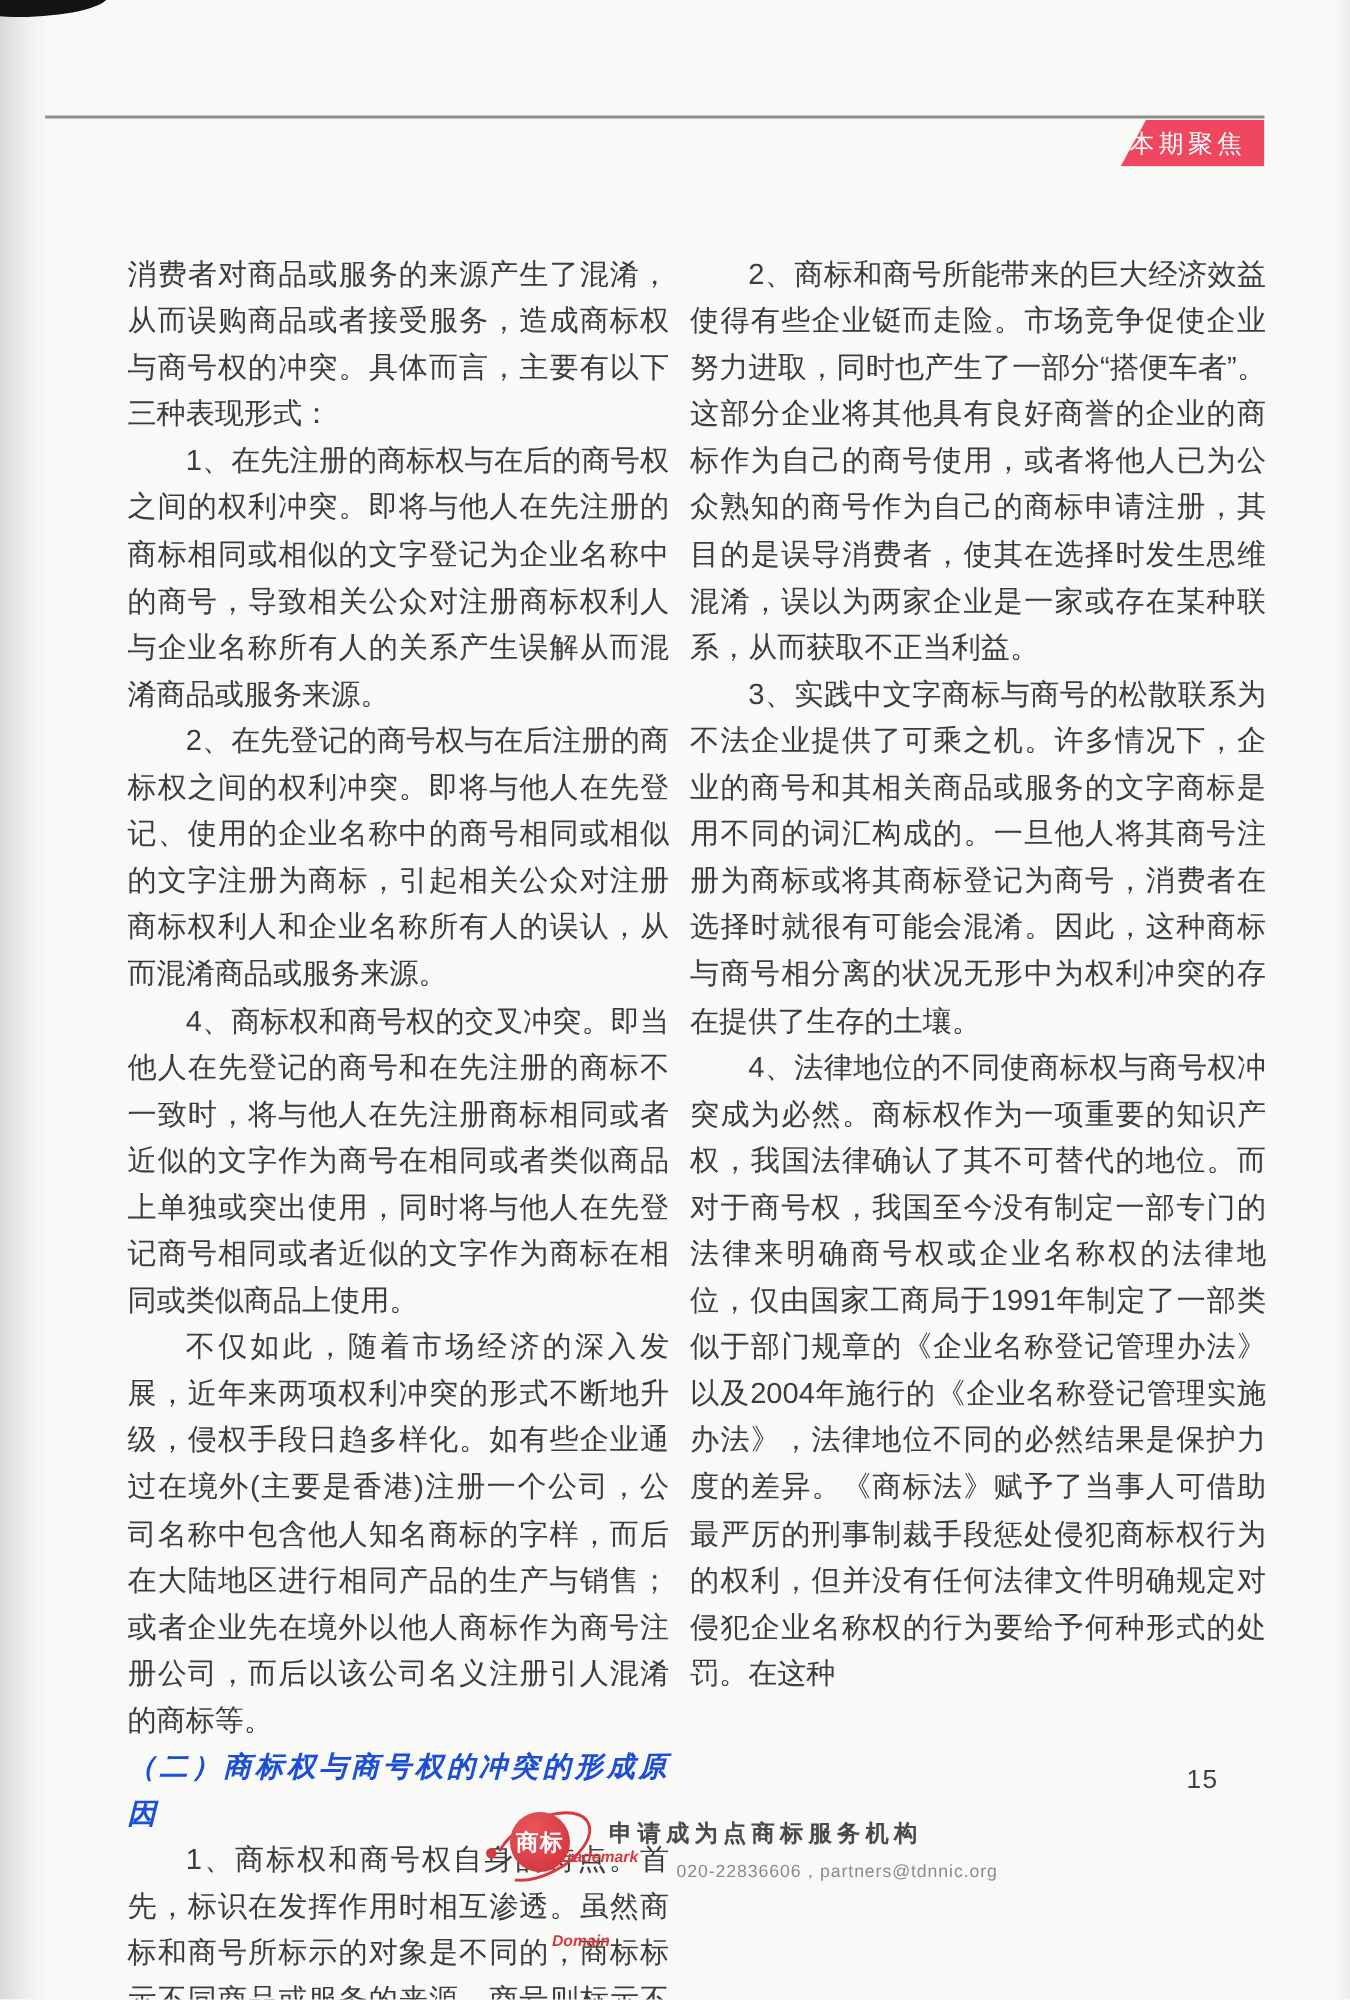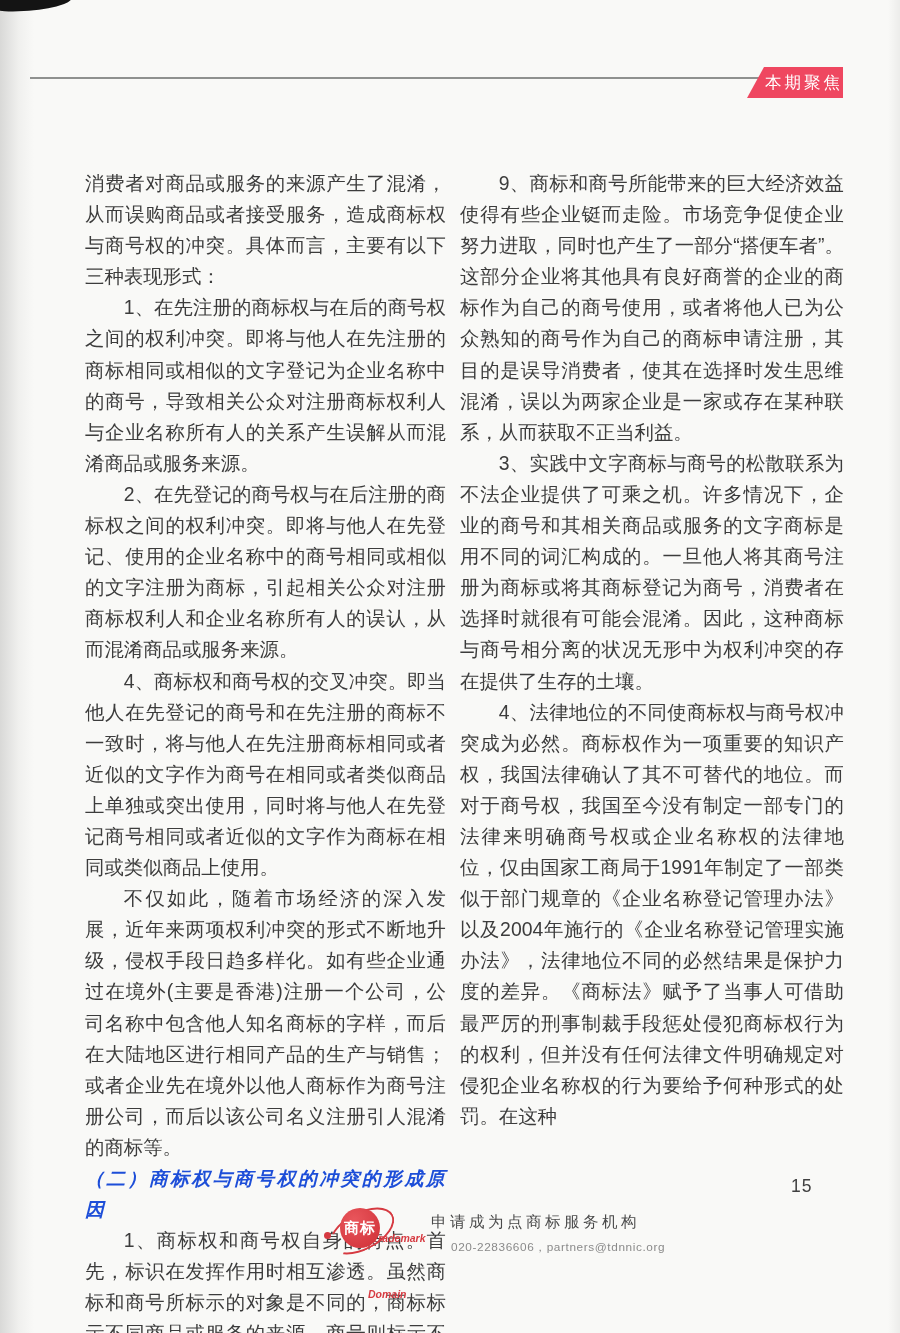--- a/index.html
+++ b/index.html
@@ -22,24 +22,24 @@
   .corner-artifact{
     position:absolute;left:-18px;top:-9px;width:90px;height:20px;
     background:#141414;border-radius:0 0 60% 40%;transform:rotate(-2deg);
   }
   
   .header-rule{
     position:absolute;left:30px;top:77px;width:813px;height:2px;
     background:#8f918f;
   }
   .focus-badge{
-    position:absolute;left:747px;top:67px;width:96px;height:31px;
+    position:absolute;left:747px;top:80px;width:96px;height:31px;
     background:#ef4760;
     clip-path:polygon(17px 0, 100% 0, 100% 100%, 0 100%);
-    display:flex;align-items:center;justify-content:flex-end;
+    display:flex;align-items:center;justify-content:flex-start;
     color:#fff;font-size:16.5px;letter-spacing:3px;font-weight:500;
     padding-left:6px;box-sizing:border-box;
   }
   
   .col{
     position:absolute;top:168px;
     font-size:19.4px;line-height:31.1px;
     text-align:justify;word-break:break-all;
     color:#3c3c3c;
   }
@@ -71,21 +71,21 @@
     color:#fff;font-size:15px;font-weight:bold;letter-spacing:1px;
   }
   .logo-en{
     position:absolute;left:46px;top:33px;
     color:#d63a41;font-style:italic;font-weight:bold;font-size:10.5px;line-height:11px;
     white-space:nowrap;
   }
   .logo-en .l2{margin-left:-4px;margin-top:45px;}
   .footer-text{position:absolute;left:406px;top:1212px;}
   .footer-slogan{
-    font-size:15.5px;font-weight:normal;letter-spacing:3.5px;color:#4a4a4a;margin:0;text-align:center;
+    font-size:15.5px;font-weight:bold;letter-spacing:3.5px;color:#4a4a4a;margin:0;
   }
   .footer-contact{
     font-size:11.8px;color:#8a8a8a;letter-spacing:.6px;margin:7px 0 0 0;padding-left:45px;
   }
   .page-number{
     position:absolute;left:791px;top:1176px;
     font-size:17.5px;color:#404040;letter-spacing:1px;
   }
 </style>
 </head>
@@ -104,21 +104,21 @@
   <p>消费者对商品或服务的来源产生了混淆，从而误购商品或者接受服务，造成商标权与商号权的冲突。具体而言，主要有以下三种表现形式：</p>
   <p class="indent">1、在先注册的商标权与在后的商号权之间的权利冲突。即将与他人在先注册的商标相同或相似的文字登记为企业名称中的商号，导致相关公众对注册商标权利人与企业名称所有人的关系产生误解从而混淆商品或服务来源。</p>
   <p class="indent">2、在先登记的商号权与在后注册的商标权之间的权利冲突。即将与他人在先登记、使用的企业名称中的商号相同或相似的文字注册为商标，引起相关公众对注册商标权利人和企业名称所有人的误认，从而混淆商品或服务来源。</p>
   <p class="indent">4、商标权和商号权的交叉冲突。即当他人在先登记的商号和在先注册的商标不一致时，将与他人在先注册商标相同或者近似的文字作为商号在相同或者类似商品上单独或突出使用，同时将与他人在先登记商号相同或者近似的文字作为商标在相同或类似商品上使用。</p>
   <p class="indent">不仅如此，随着市场经济的深入发展，近年来两项权利冲突的形式不断地升级，侵权手段日趋多样化。如有些企业通过在境外(主要是香港)注册一个公司，公司名称中包含他人知名商标的字样，而后在大陆地区进行相同产品的生产与销售；或者企业先在境外以他人商标作为商号注册公司，而后以该公司名义注册引人混淆的商标等。</p>
   <p class="section-heading">（二）商标权与商号权的冲突的形成原因</p>
   <p class="indent">1、商标权和商号权自身的特点。首先，标识在发挥作用时相互渗透。虽然商标和商号所标示的对象是不同的，商标标示不同商品或服务的来源，商号则标示不同的经营主体。但是商标和商号在发挥各自标识作用时，并不是单独的、被割裂的。随着商事主体经营的商品或服务逐渐占据市场，商品或服务享有一定的声誉，商号和商标就会联系在一起了，对消费者而言，产品信誉和厂商信誉并无多大区别，两者相互影响渗透。有的消费者对商号比较熟悉，有的消费者则对商</p>
 </div>
 
 <div class="col col-right">
-  <p class="indent">9、商标和商号所能带来的巨大经济效益使得有些企业铤而走险。市场竞争促使企业努力进取，同时也产生了一部分“搭便车者”。这部分企业将其他具有良好商誉的企业的商标作为自己的商号使用，或者将他人已为公众熟知的商号作为自己的商标申请注册，其目的是误导消费者，使其在选择时发生思维混淆，误以为两家企业是一家或存在某种联系，从而获取不正当利益。</p>
+  <p class="indent">2、商标和商号所能带来的巨大经济效益使得有些企业铤而走险。市场竞争促使企业努力进取，同时也产生了一部分“搭便车者”。这部分企业将其他具有良好商誉的企业的商标作为自己的商号使用，或者将他人已为公众熟知的商号作为自己的商标申请注册，其目的是误导消费者，使其在选择时发生思维混淆，误以为两家企业是一家或存在某种联系，从而获取不正当利益。</p>
   <p class="indent">3、实践中文字商标与商号的松散联系为不法企业提供了可乘之机。许多情况下，企业的商号和其相关商品或服务的文字商标是用不同的词汇构成的。一旦他人将其商号注册为商标或将其商标登记为商号，消费者在选择时就很有可能会混淆。因此，这种商标与商号相分离的状况无形中为权利冲突的存在提供了生存的土壤。</p>
   <p class="indent">4、法律地位的不同使商标权与商号权冲突成为必然。商标权作为一项重要的知识产权，我国法律确认了其不可替代的地位。而对于商号权，我国至今没有制定一部专门的法律来明确商号权或企业名称权的法律地位，仅由国家工商局于1991年制定了一部类似于部门规章的《企业名称登记管理办法》以及2004年施行的《企业名称登记管理实施办法》，法律地位不同的必然结果是保护力度的差异。《商标法》赋予了当事人可借助最严厉的刑事制裁手段惩处侵犯商标权行为的权利，但并没有任何法律文件明确规定对侵犯企业名称权的行为要给予何种形式的处罚。在这种</p>
 </div>
 
 <div class="footer-logo">
   <div class="logo-dot"></div>
   <div class="logo-orbit"></div>
   <div class="logo-circle">
     <span>商标</span>
   </div>

